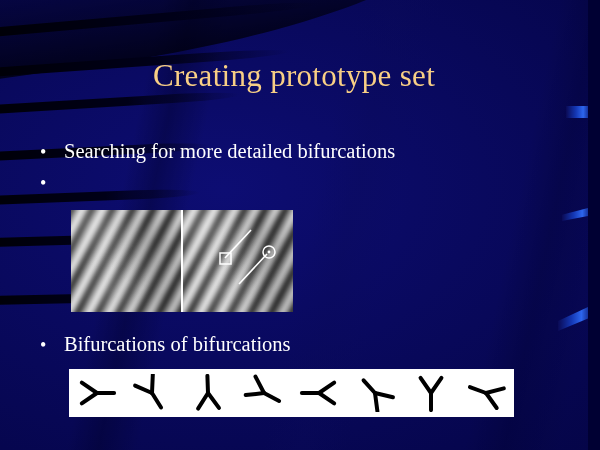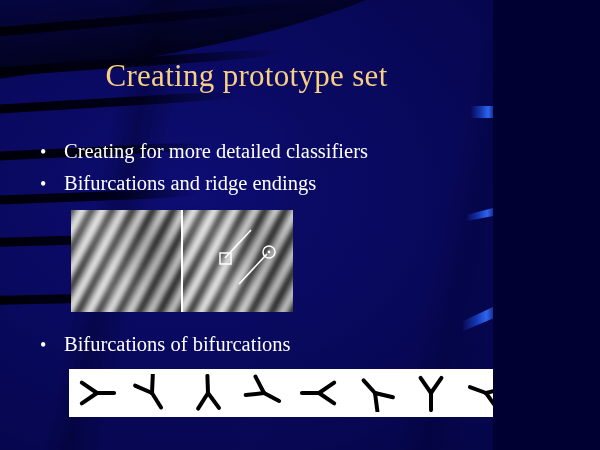--- a/index.html
+++ b/index.html
@@ -2,21 +2,21 @@
 <html><head>
 <meta charset="utf-8">
 <style>
   html, body {
     margin: 0;
     padding: 0;
     background: #000033;
   }
   #slide {
     position: relative;
-    width: 493px;
+    width: 588px;
     height: 450px;
     overflow: hidden;
     background: #4c1d95;
     font-family: "Liberation Serif", "DejaVu Serif", serif;
     -webkit-font-smoothing: antialiased;
   }
 
   
   .bg-base {
     position: absolute;
@@ -203,25 +203,24 @@
 
   <div class="accent a1"></div>
   <div class="accent a2"></div>
   <div class="accent a3"></div>
 
   <div class="title">Creating prototype set</div>
 
   <div class="bullet-list">
     <div class="bullet">
       <span class="dot">•</span>
-      <span>Creating for more detailed classifiers</span>
+      <span>Searching for more detailed bifurcations</span>
     </div>
     <div class="bullet">
       <span class="dot">•</span>
-      <span>Bifurcations and ridge endings</span>
     </div>
   </div>
 
   <div class="fp-pair">
     <div class="fp">
       <div class="ridges"></div>
       <div class="mottle"></div>
     </div>
     <div class="fp">
       <div class="ridges"></div>

